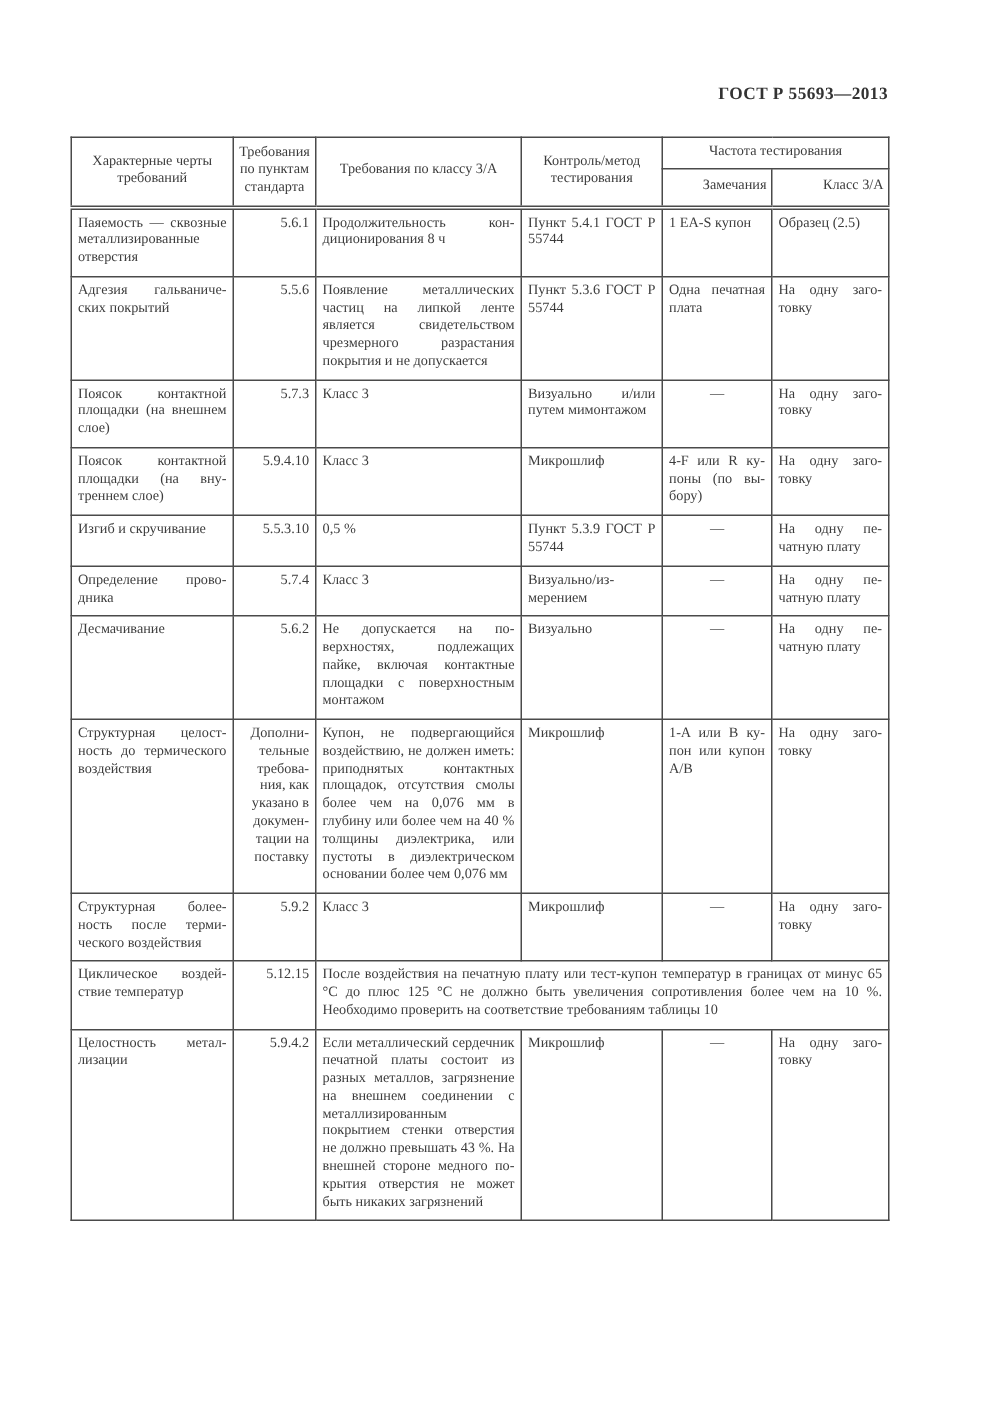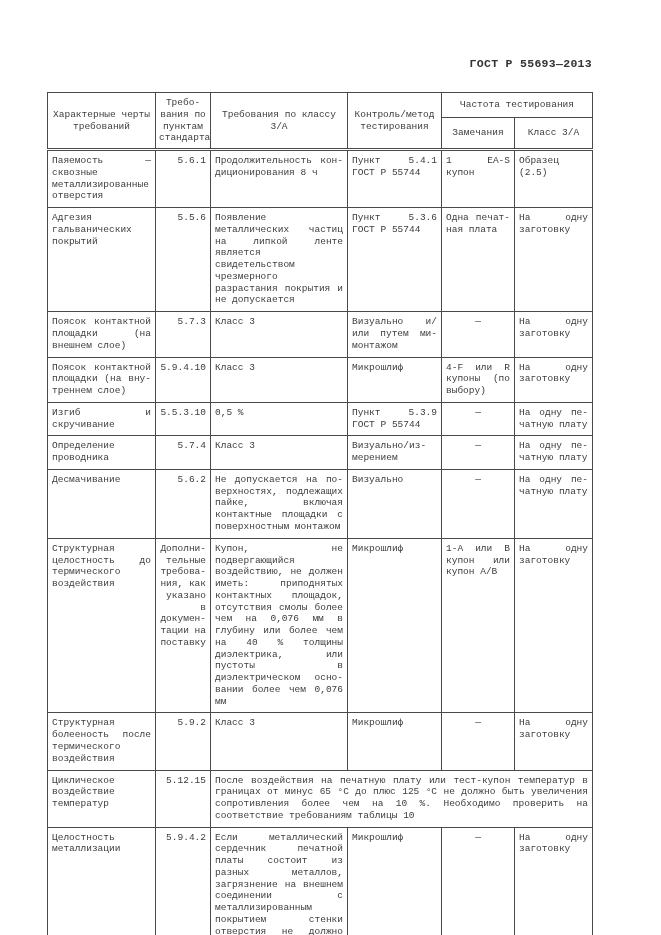--- a/index.html
+++ b/index.html
@@ -5,21 +5,21 @@
   html, body {
     margin: 0;
     padding: 0;
     background: #ffffff;
   }
   .page {
     position: relative;
     width: 535px;
     height: 935px;
     background: #ffffff;
-    font-family: Liberation Mono, monospace;
+    font-family: Liberation Serif, serif;
     color: #383838;
     box-sizing: border-box;
     padding: 57px 0 0 47px;
   }
   .content {
     width: 545px;
   }
   .doc-code {
     text-align: right;
     font-size: 11.5px;
@@ -49,20 +49,21 @@
     overflow: hidden;
   }
   table.gost th {
     font-weight: normal;
     text-align: center;
     vertical-align: middle;
     padding: 4px 3px;
   }
   table.gost thead tr.subhead th {
     padding: 6px 3px;
+    text-align: right;
   }
   table.gost td {
     vertical-align: top;
     text-align: justify;
     padding: 4px 4px 5px 4px;
   }
   table.gost td.c2 {
     text-align: right;
   }
   table.gost td.dash {

